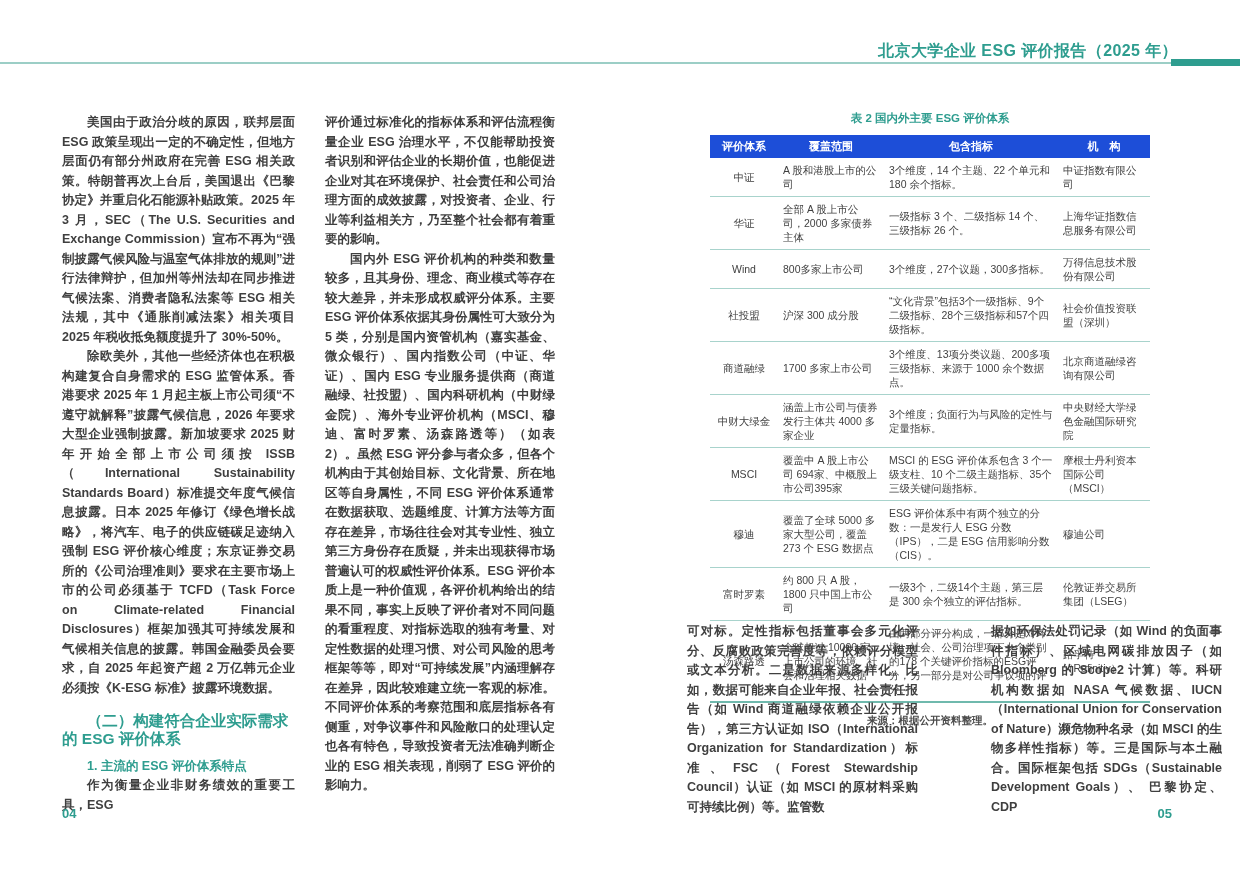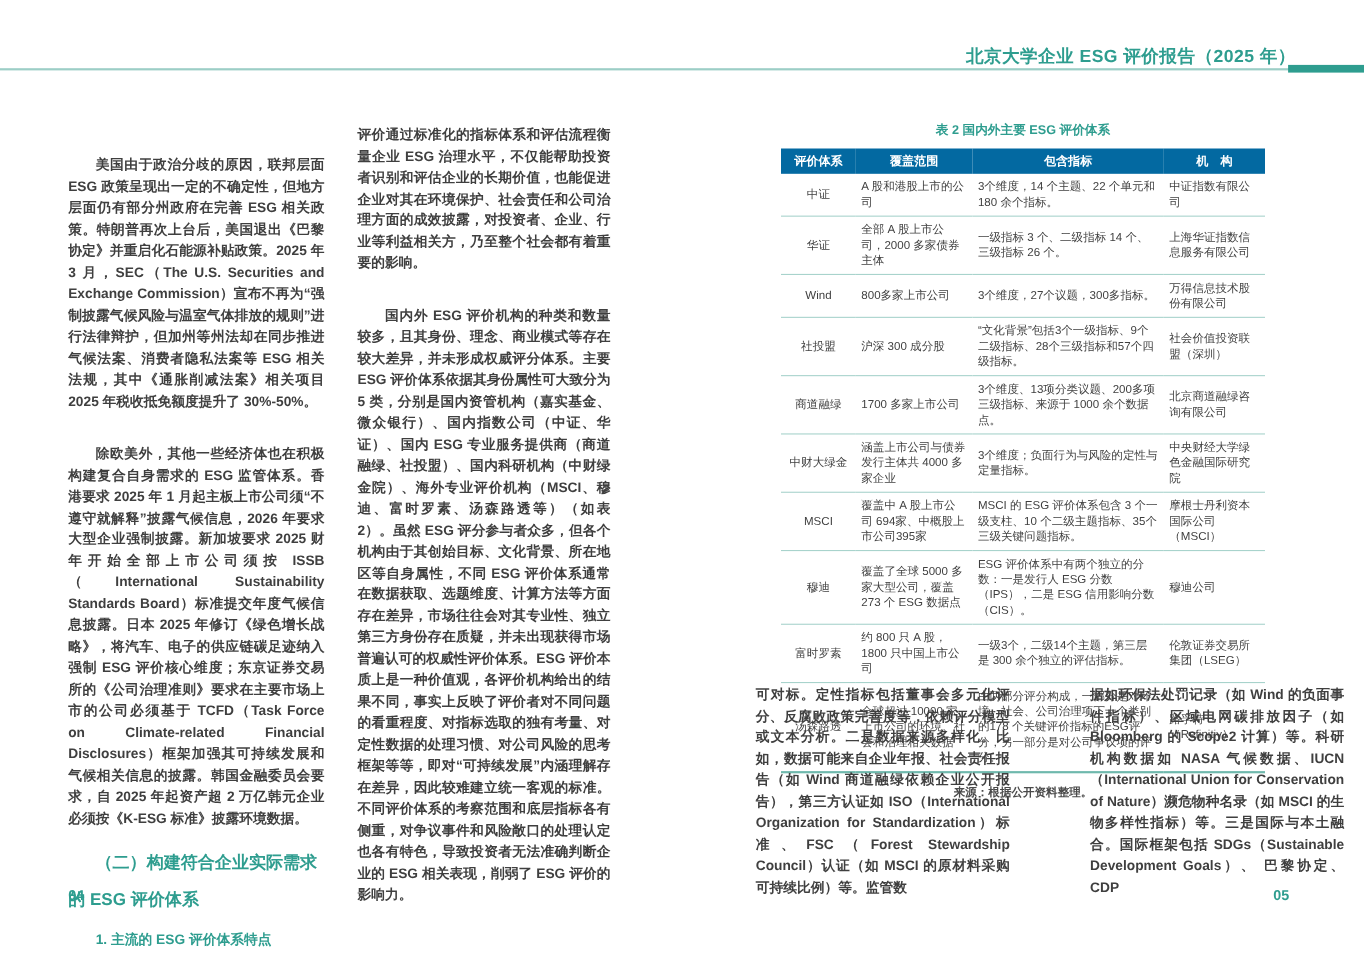--- a/index.html
+++ b/index.html
@@ -15,28 +15,28 @@
   }
   .header-rule { position:absolute; top:62px; left:0; width:1240px; height:2px; background:#9CCEC6; }
   .header-block { position:absolute; top:59px; right:0; width:69px; height:7px; background:#2E9D8F; }
 
   
   .col {
     position:absolute; text-align:justify; color:#3F3F3F;
     font-size:12.5px; line-height:19.5px; font-weight:600;
   }
   .col p { margin:0; }
-  .col p.indent { text-indent:2em;margin-top:28px; }
+  .col p.indent { text-indent:2em; }
   .col1 { left:62px;  top:113px; width:233px; }
   .col2 { left:325px; top:113px; width:230px; }
   .col3 { left:687px; top:622px; width:231px; }
   .col4 { left:943px; top:622px; width:231px;margin-left:48px; }
 
   .section-heading {
-    color:#2E9D8F; font-size:15.5px; line-height:34px; font-weight:bold;
+    color:#2E9D8F; font-size:15.5px; line-height:18px; font-weight:bold;
     text-indent:1.6em; margin-top:14px !important; text-align:left;
   }
   .subsection-heading {
     color:#2E9D8F; font-size:12.5px; line-height:20px; font-weight:bold;
     text-indent:2em; margin-top:8px !important; text-align:left;
   }
 
   .pagenum {
     position:absolute; top:806px; color:#2E9D8F; font-weight:bold; font-size:13px;text-align:right;
   }
@@ -44,21 +44,21 @@
   .pagenum-right { right:68px; }
 
   
   .table-area { position:absolute; left:710px; top:111px; width:440px; }
   .table-title {
     text-align:center; color:#2E9D8F; font-weight:bold; font-size:11.5px;
     margin:0 0 9px 0;
   }
   table.esg { width:440px; border-collapse:collapse; table-layout:fixed; }
   table.esg thead th {
-    background:#0369a1; color:#ffffff; font-size:11px; font-weight:bold;
+    background:#1d4ed8; color:#ffffff; font-size:11px; font-weight:bold;
     padding:4px 2px; text-align:center;
   }
   table.esg tbody td {
     font-size:10.5px; line-height:14px; color:#3F3F3F; font-weight:500;
     padding:5px 5px; vertical-align:middle;
     border-bottom:1px solid #A8D3CC; text-align:left;
   }
   table.esg tbody tr:last-child td { border-bottom:2px solid #6FB9AD; }
   table.esg td.c-name { text-align:center; padding-left:2px; padding-right:2px; }
   .table-source {

